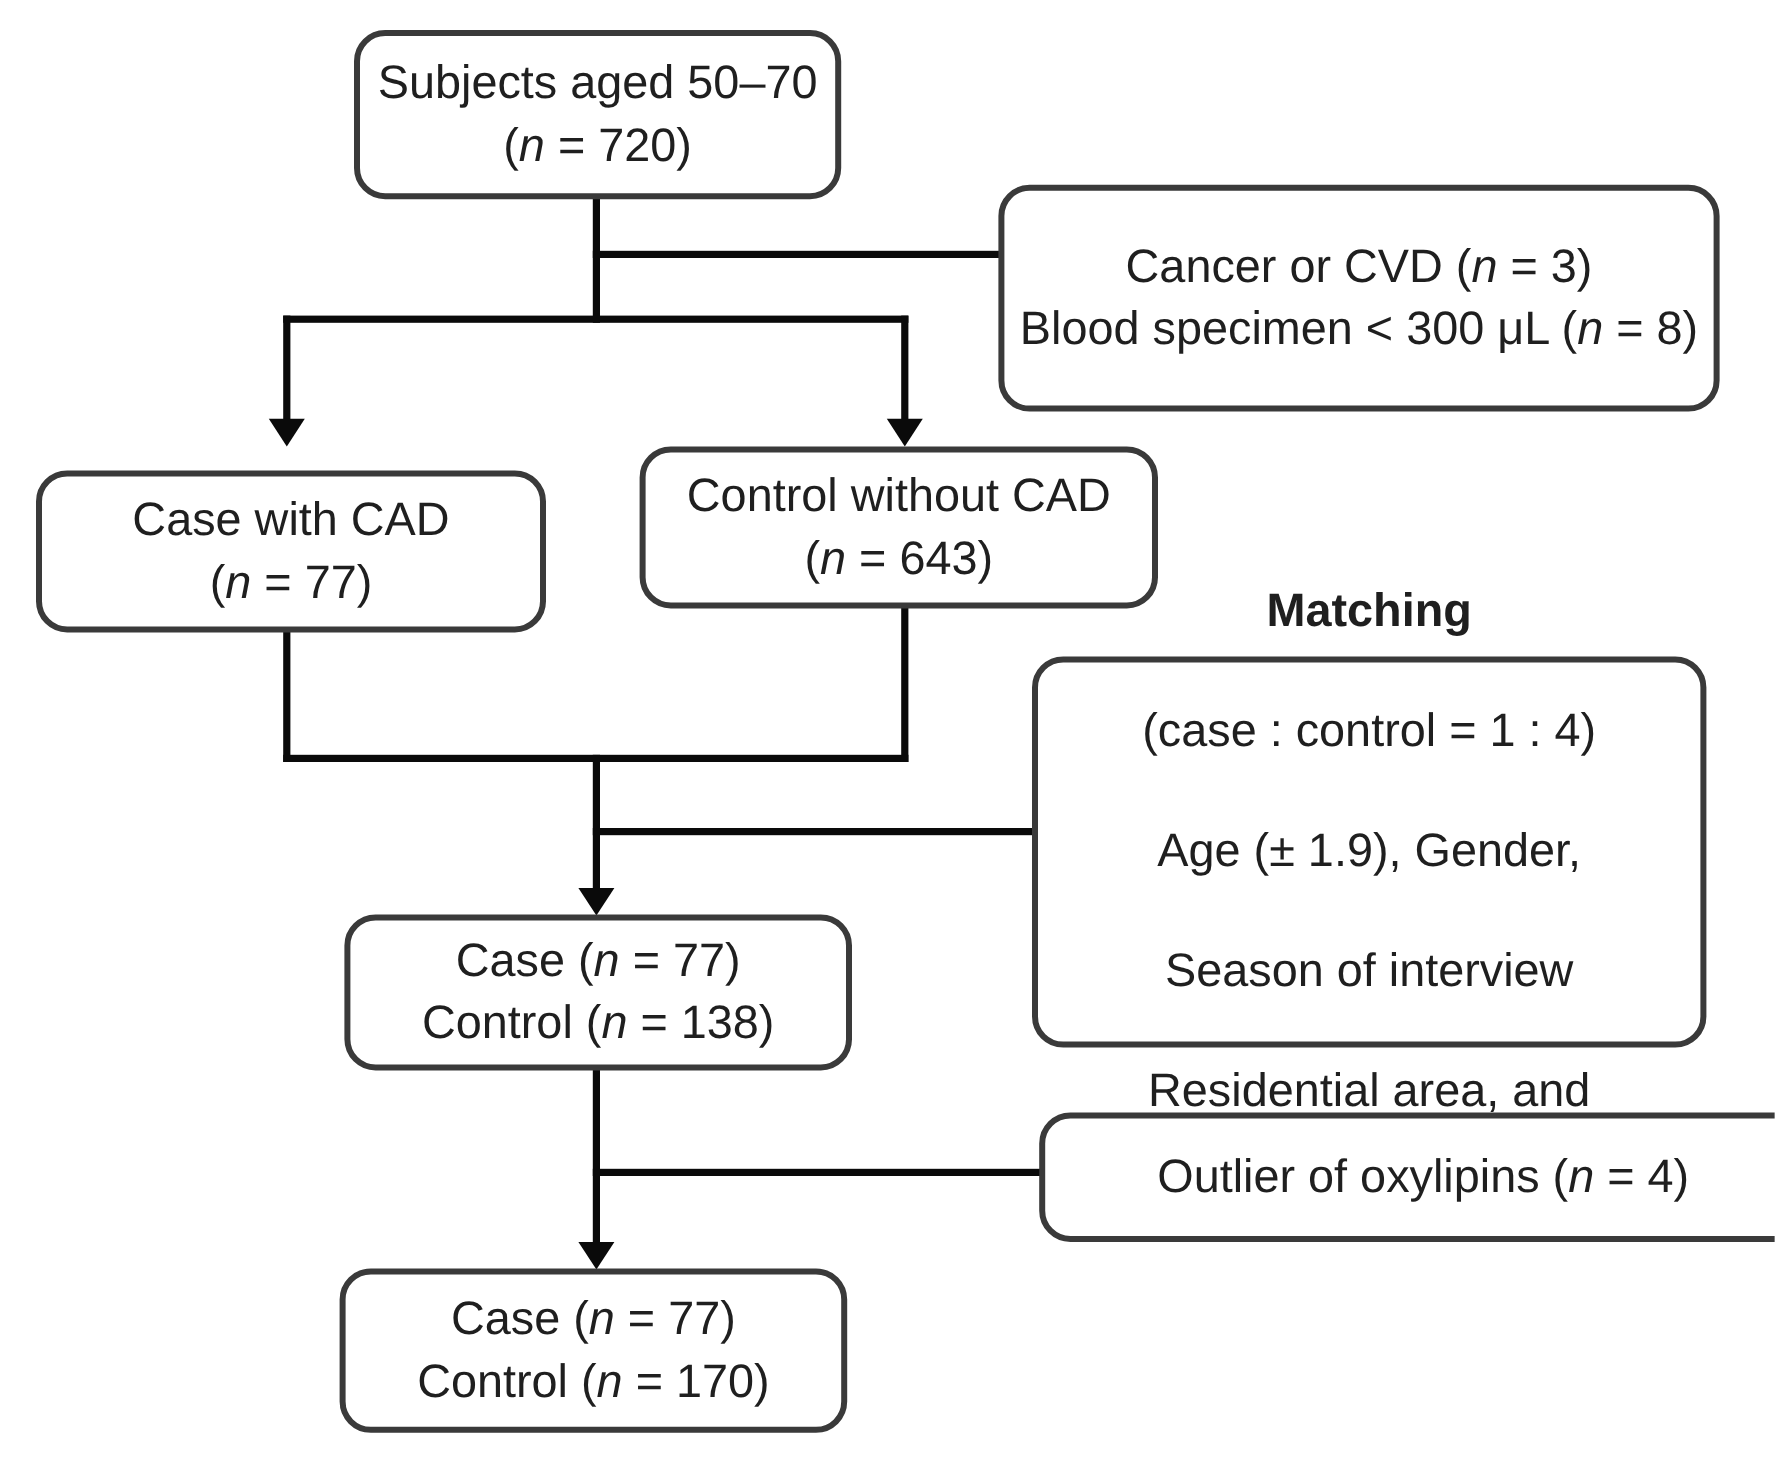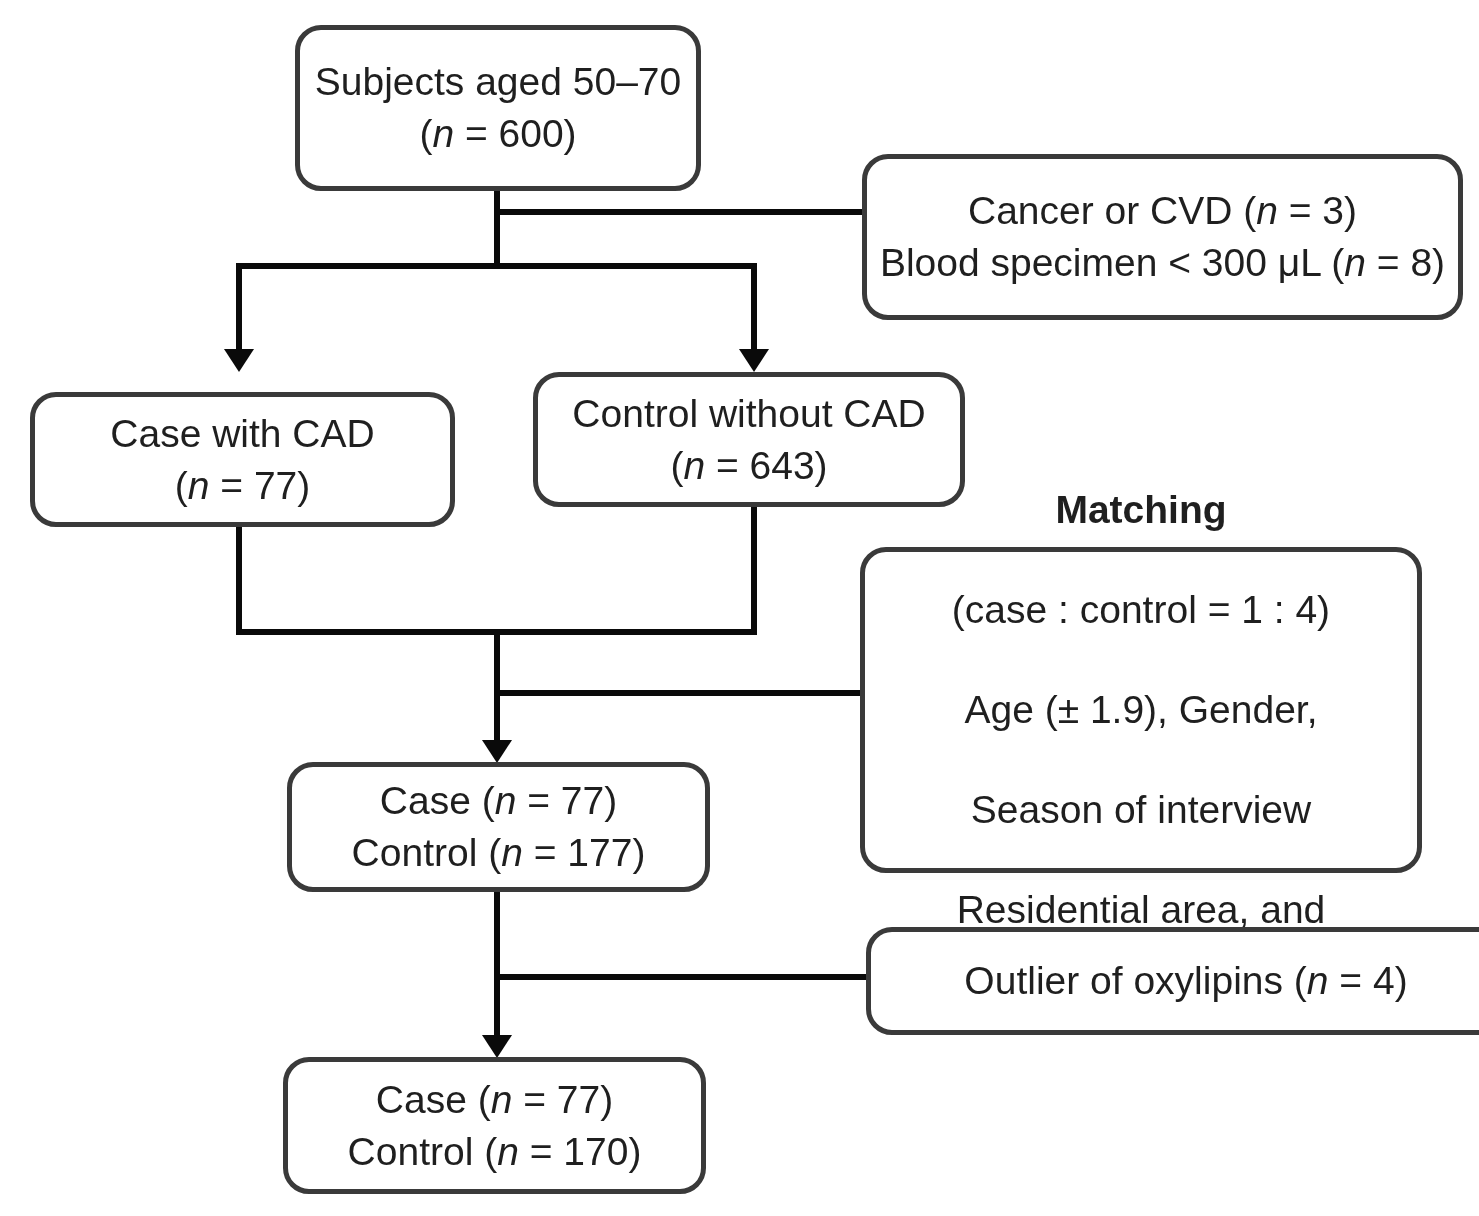--- a/index.html
+++ b/index.html
@@ -68,26 +68,26 @@
   <div class="vline" style="left:751px;top:505px;height:130px;"></div>
   <div class="hline" style="left:236px;top:629px;width:521px;"></div>
   <div class="vline" style="left:494px;top:629px;height:113px;"></div>
   <div class="hline" style="left:494px;top:690px;width:370px;"></div>
   <div class="arrow-down" style="left:482px;top:740px;"></div>
 
   <div class="vline" style="left:494px;top:890px;height:147px;"></div>
   <div class="hline" style="left:494px;top:974px;width:376px;"></div>
   <div class="arrow-down" style="left:482px;top:1035px;"></div>
 
-  <div class="box" style="left:295px;top:25px;width:406px;height:166px;">
+  <div class="box" style="left:295px;top:25px;width:406px;height:141px;">
     <div class="bl"><span>Subjects aged 50–70</span></div>
-    <div class="bl"><span>(</span><span class="it">n</span><span> = 600)</span></div>
+    <div class="bl"><span>(</span><span class="it">n</span><span> = 720)</span></div>
   </div>
 
-  <div class="box" style="left:862px;top:154px;width:601px;height:166px;">
+  <div class="box" style="left:832px;top:154px;width:601px;height:189px;">
     <div class="bl"><span>Cancer or CVD (</span><span class="it">n</span><span> = 3)</span></div>
     <div class="bl"><span>Blood specimen &lt; 300 μL (</span><span class="it">n</span><span> = 8)</span></div>
   </div>
 
   <div class="box" style="left:30px;top:392px;width:425px;height:135px;">
     <div class="bl"><span>Case with CAD</span></div>
     <div class="bl"><span>(</span><span class="it">n</span><span> = 77)</span></div>
   </div>
 
   <div class="box" style="left:533px;top:372px;width:432px;height:135px;text-align:center;">
@@ -98,21 +98,21 @@
   <div class="box" style="left:860px;top:547px;width:562px;height:326px;gap:48px;">
     <div class="bl"><span class="bd">Matching</span></div>
     <div class="bl"><span>(case : control = 1 : 4)</span></div>
     <div class="bl"><span>Age (± 1.9), Gender,</span></div>
     <div class="bl"><span>Season of interview</span></div>
     <div class="bl"><span>Residential area, and</span></div>
   </div>
 
   <div class="box" style="left:287px;top:762px;width:423px;height:130px;">
     <div class="bl"><span>Case (</span><span class="it">n</span><span> = 77)</span></div>
-    <div class="bl"><span>Control (</span><span class="it">n</span><span> = 177)</span></div>
+    <div class="bl"><span>Control (</span><span class="it">n</span><span> = 138)</span></div>
   </div>
 
   <div class="box" style="left:866px;top:927px;width:640px;height:108px;">
     <div class="bl"><span>Outlier of oxylipins (</span><span class="it">n</span><span> = 4)</span></div>
   </div>
 
   <div class="box" style="left:283px;top:1057px;width:423px;height:137px;">
     <div class="bl"><span>Case (</span><span class="it">n</span><span> = 77)</span></div>
     <div class="bl"><span>Control (</span><span class="it">n</span><span> = 170)</span></div>
   </div>

